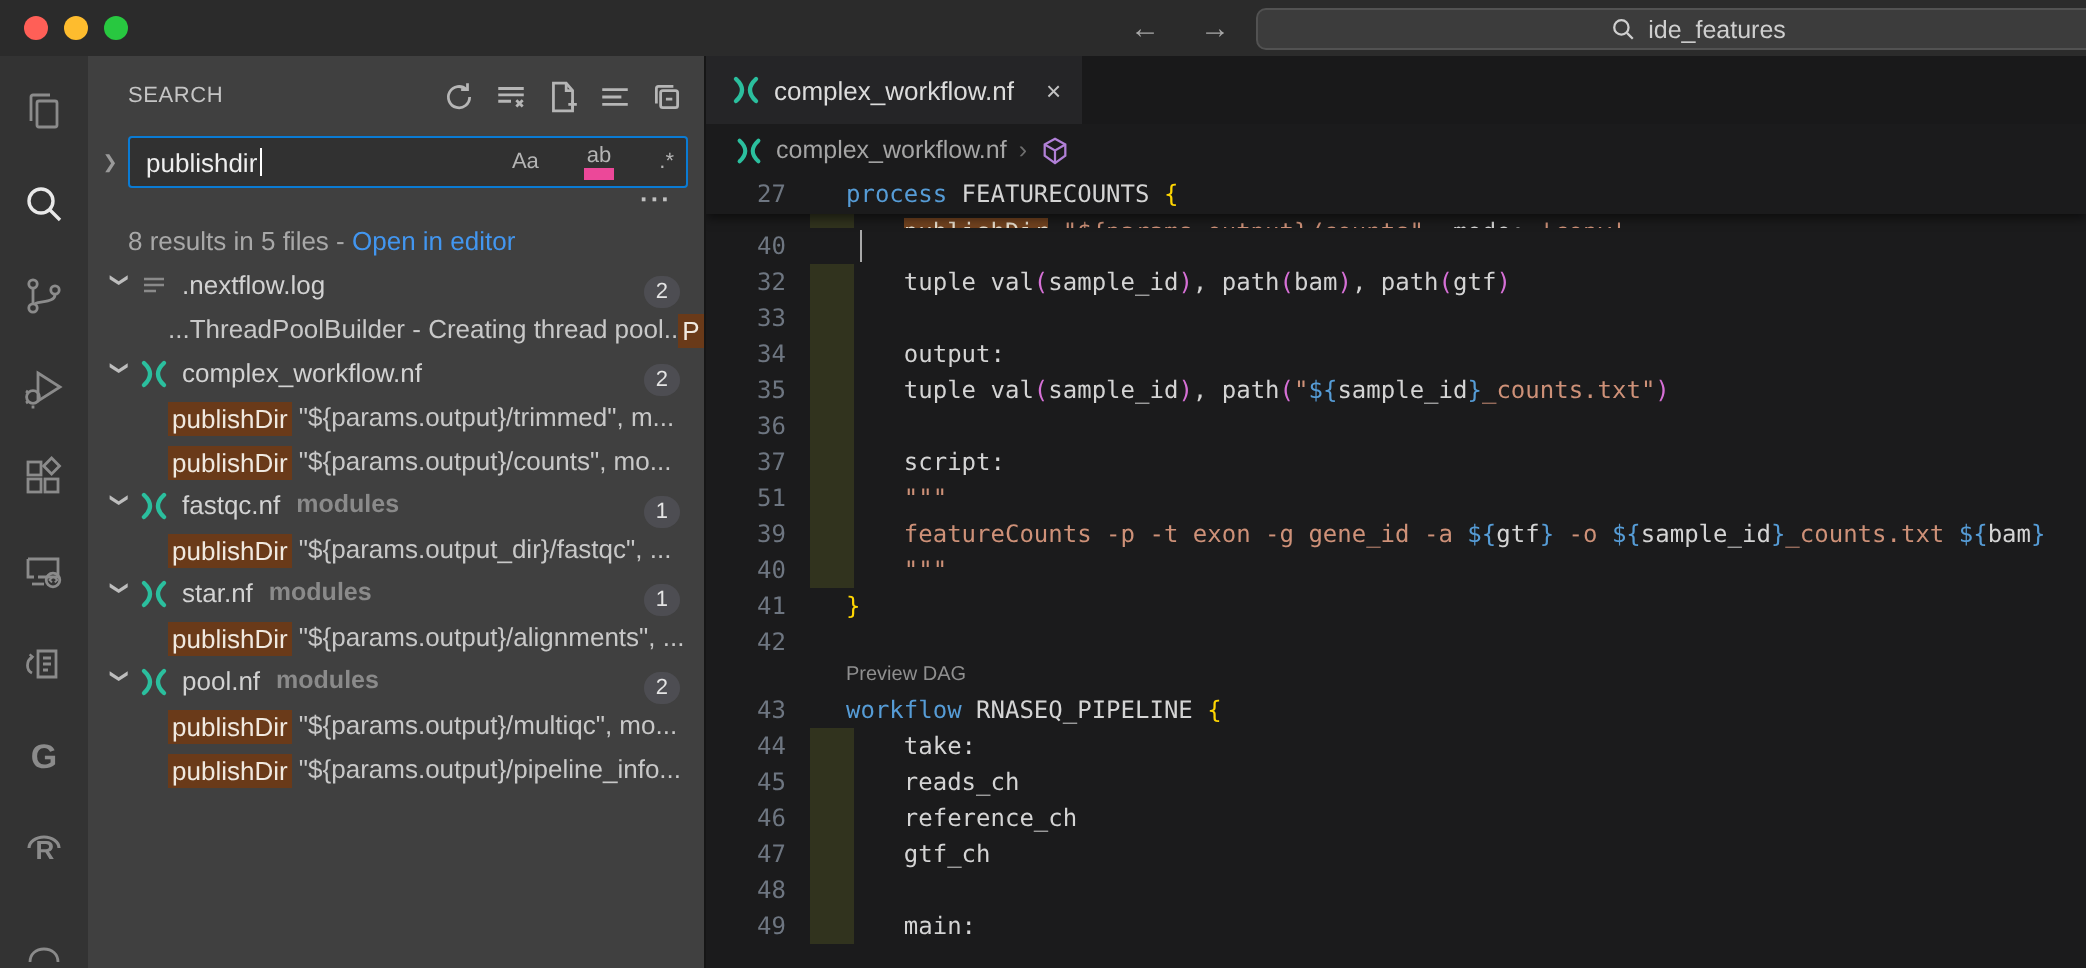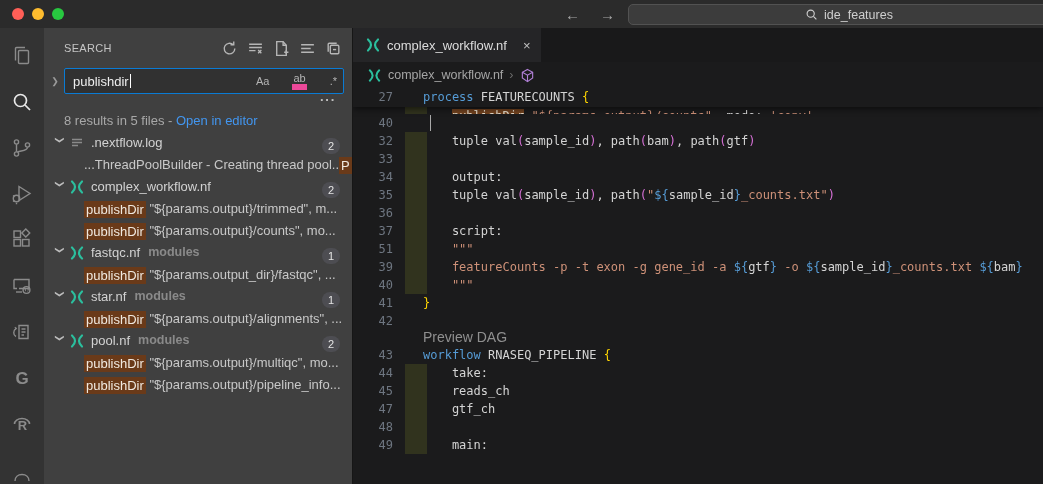--- a/index.html
+++ b/index.html
@@ -80,21 +80,21 @@
         font-size:12px;line-height:18px;}
   .cline{height:18px;position:relative;display:flex;white-space:pre;}
   .gut{width:40px;text-align:right;color:#6e7681;flex-shrink:0;}
   .ctext{margin-left:30px;}
   .band{position:absolute;left:52px;top:0;width:22px;height:18px;background:#31331e;}
   .cursor{position:absolute;left:77px;top:1px;width:1px;height:16px;background:#a9a9a9;}
   .sticky{position:relative;z-index:3;background:#1b1b1c;height:19px;
           box-shadow:0 2px 6px rgba(0,0,0,.55);}
   .sliver{height:7px;overflow:hidden;position:relative;z-index:2;}
   .codelens{height:16px;line-height:15px;padding-left:70px;color:#8f8f8f;
-            font-family:"Liberation Sans",sans-serif;font-size:14px;}
+            font-family:"Liberation Sans",sans-serif;font-size:10px;}
   .c-kw{color:#569cd6}.c-txt{color:#d4d4d4}.c-brace{color:#ffd602}
   .c-paren{color:#d670d6}.c-str{color:#ce9178}.c-interp{color:#569cd6}.c-itxt{color:#d4d4d4}
   .c-hl{background:#71421f;color:#e8e0d0;}
 </style>
 </head>
 <body>
 
 <div class="app">
 
   <div class="titlebar">
@@ -327,20 +327,21 @@
             <div class="cline"><span class="gut">37</span><span class="band"></span><span class="ctext"><span class="c-txt">    script:</span></span></div>
             <div class="cline"><span class="gut">51</span><span class="band"></span><span class="ctext"><span class="c-str">    """</span></span></div>
             <div class="cline"><span class="gut">39</span><span class="band"></span><span class="ctext"><span class="c-str">    featureCounts -p -t exon -g gene_id -a </span><span class="c-interp">${</span><span class="c-itxt">gtf</span><span class="c-interp">}</span><span class="c-str"> -o </span><span class="c-interp">${</span><span class="c-itxt">sample_id</span><span class="c-interp">}</span><span class="c-str">_counts.txt </span><span class="c-interp">${</span><span class="c-itxt">bam</span><span class="c-interp">}</span></span></div>
             <div class="cline"><span class="gut">40</span><span class="band"></span><span class="ctext"><span class="c-str">    """</span></span></div>
             <div class="cline"><span class="gut">41</span><span class="ctext"><span class="c-brace">}</span></span></div>
             <div class="cline"><span class="gut">42</span><span class="ctext"></span></div>
             <div class="codelens">Preview DAG</div>
             <div class="cline"><span class="gut">43</span><span class="ctext"><span class="c-kw">workflow</span><span class="c-txt"> RNASEQ_PIPELINE </span><span class="c-brace">{</span></span></div>
             <div class="cline"><span class="gut">44</span><span class="band"></span><span class="ctext"><span class="c-txt">    take:</span></span></div>
             <div class="cline"><span class="gut">45</span><span class="band"></span><span class="ctext"><span class="c-txt">    reads_ch</span></span></div>
+            <div class="cline"><span class="gut">46</span><span class="band"></span><span class="ctext"><span class="c-txt">    reference_ch</span></span></div>
             <div class="cline"><span class="gut">47</span><span class="band"></span><span class="ctext"><span class="c-txt">    gtf_ch</span></span></div>
             <div class="cline"><span class="gut">48</span><span class="band"></span><span class="ctext"></span></div>
             <div class="cline"><span class="gut">49</span><span class="band"></span><span class="ctext"><span class="c-txt">    main:</span></span></div>
           </div>
       </div>
     </div>
   </div>
 </div>
 
 </body></html>

